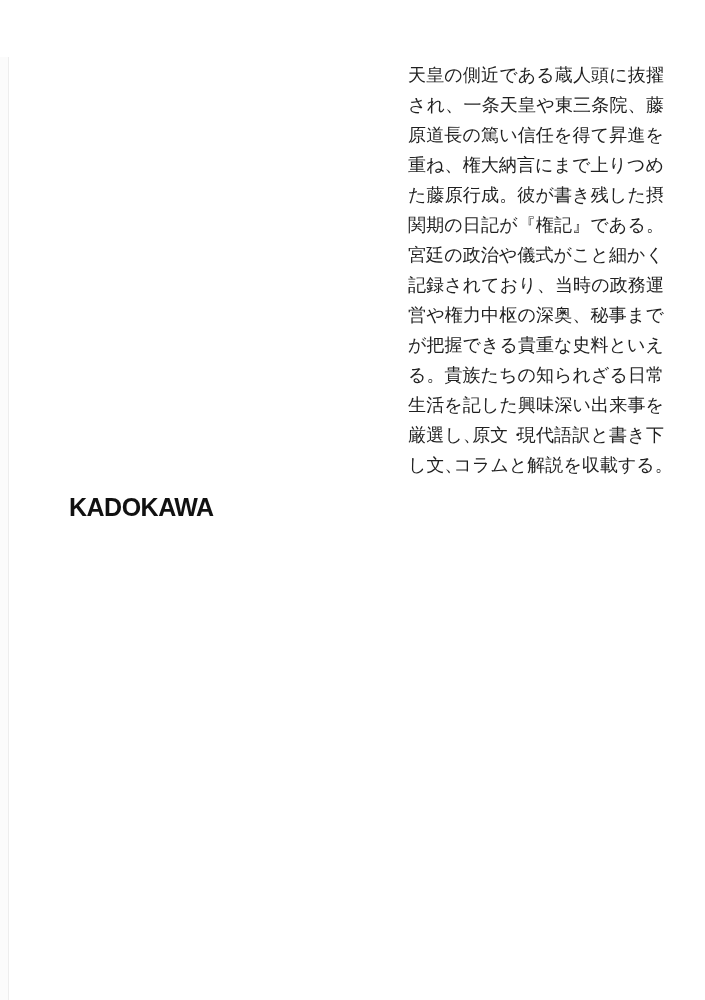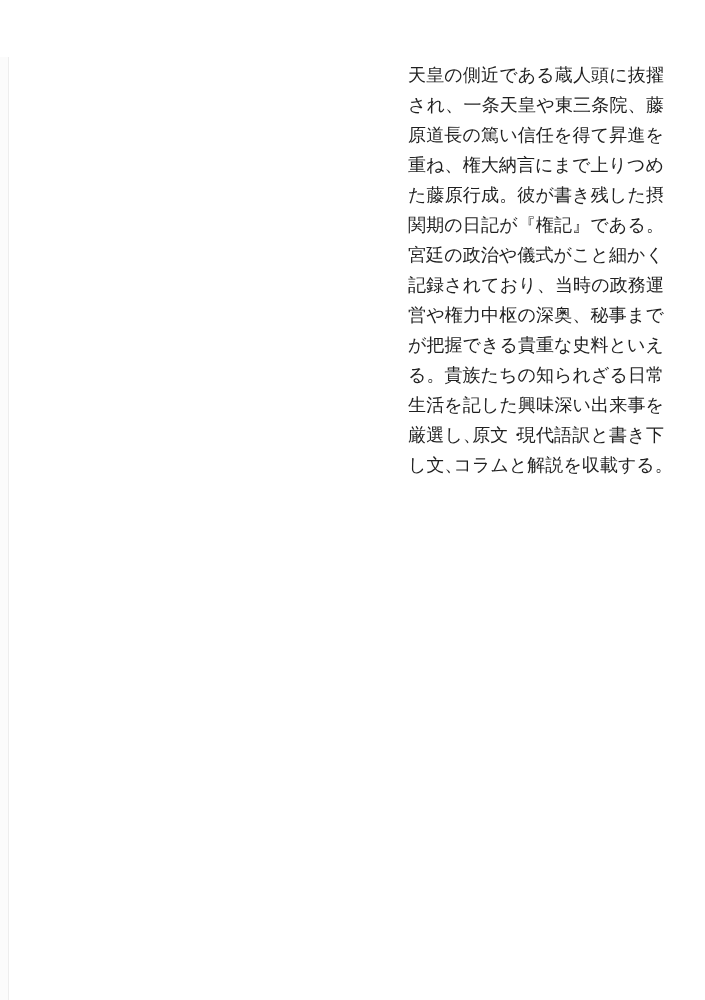--- a/index.html
+++ b/index.html
@@ -80,13 +80,14 @@
       <div class="line"><span>関</span><span>期</span><span>の</span><span>日</span><span>記</span><span>が</span><span>『</span><span>権</span><span>記</span><span>』</span><span>で</span><span>あ</span><span>る</span><span>。</span></div>
       <div class="line"><span>宮</span><span>廷</span><span>の</span><span>政</span><span>治</span><span>や</span><span>儀</span><span>式</span><span>が</span><span>こ</span><span>と</span><span>細</span><span>か</span><span>く</span></div>
       <div class="line"><span>記</span><span>録</span><span>さ</span><span>れ</span><span>て</span><span>お</span><span>り</span><span>、</span><span>当</span><span>時</span><span>の</span><span>政</span><span>務</span><span>運</span></div>
       <div class="line"><span>営</span><span>や</span><span>権</span><span>力</span><span>中</span><span>枢</span><span>の</span><span>深</span><span>奥</span><span>、</span><span>秘</span><span>事</span><span>ま</span><span>で</span></div>
       <div class="line"><span>が</span><span>把</span><span>握</span><span>で</span><span>き</span><span>る</span><span>貴</span><span>重</span><span>な</span><span>史</span><span>料</span><span>と</span><span>い</span><span>え</span></div>
       <div class="line"><span>る</span><span>。</span><span>貴</span><span>族</span><span>た</span><span>ち</span><span>の</span><span>知</span><span>ら</span><span>れ</span><span>ざ</span><span>る</span><span>日</span><span>常</span></div>
       <div class="line"><span>生</span><span>活</span><span>を</span><span>記</span><span>し</span><span>た</span><span>興</span><span>味</span><span>深</span><span>い</span><span>出</span><span>来</span><span>事</span><span>を</span></div>
       <div class="line"><span>厳</span><span>選</span><span>し</span><span class="half">、</span><span>原</span><span>文</span><span class="half">・</span><span>現</span><span>代</span><span>語</span><span>訳</span><span>と</span><span>書</span><span>き</span><span>下</span></div>
       <div class="line"><span>し</span><span>文</span><span class="half">、</span><span>コ</span><span>ラ</span><span>ム</span><span>と</span><span>解</span><span>説</span><span>を</span><span>収</span><span>載</span><span>す</span><span>る</span><span class="half">。</span></div>
     </div>
+  <div class="logo">KADOKAWA</div>
 </div>
 
 </body></html>

